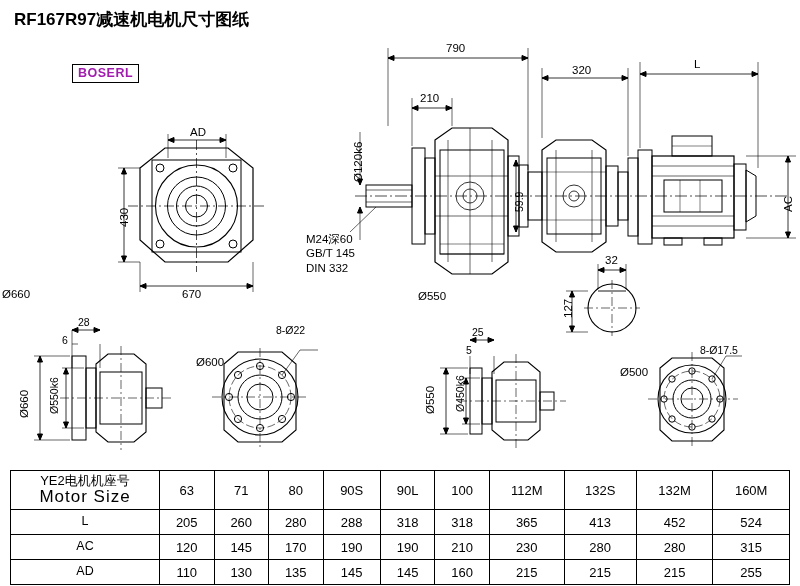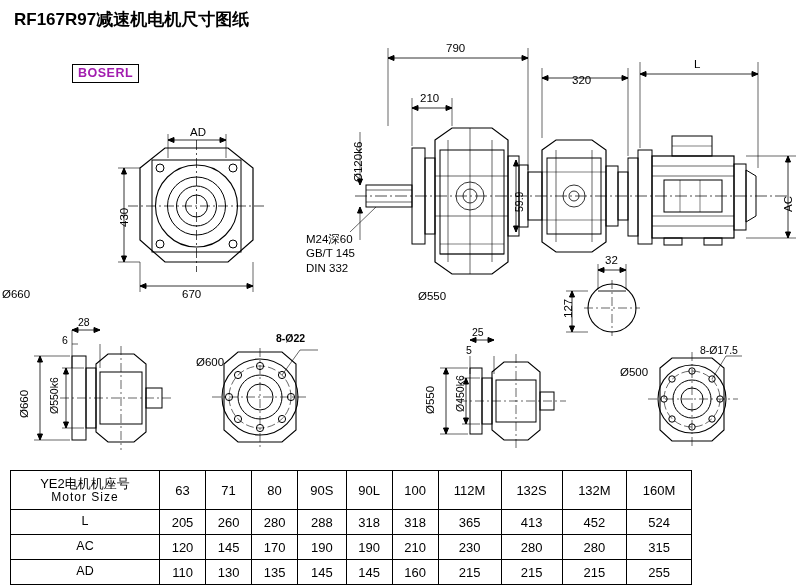--- a/index.html
+++ b/index.html
@@ -58,40 +58,40 @@
   .rot90 {
     transform: rotate(-90deg);
     transform-origin: 0 0;
   }
   
   table.spec {
     position: absolute;
     left: 10px;
     top: 470px;
     border-collapse: collapse;
-    width: 682px;
+    width: 780px;
     font-size: 13px;
     background: #fff;
   }
   table.spec td {
     border: 1px solid #000;
     text-align: center;
     height: 22px;
     padding: 0 2px;
     font-family: "Liberation Sans", sans-serif;
   }
   table.spec td.head {
     width: 140px;
     line-height: 1.05;
     font-size: 12.5px;
     padding: 1px 4px;
   }
   table.spec tr.r0 td { height: 36px; }
   .head-cn { display:block; font-size: 13px; }
-  .head-en { display:block; font-size: 12px; letter-spacing: 1px; }
+  .head-en { display:block; font-size: 17px; letter-spacing: 1px; }
 </style>
 </head>
 <body>
 
 <div id="root">
 
   <div class="title">RF167R97减速机电机尺寸图纸</div>
   <div class="logo-box">BOSERL</div>
 
   <svg class="draw" viewBox="0 0 800 586">
@@ -380,21 +380,21 @@
 
     </g>
   </svg>
 
   <div class="lbl" style="left:190px; top:126px;">AD</div>
   <div class="lbl rot90" style="left:118px; top:227px;">430</div>
   <div class="lbl" style="left:182px; top:288px;">670</div>
 
   <div class="lbl" style="left:446px; top:42px;">790</div>
   <div class="lbl" style="left:420px; top:92px;">210</div>
-  <div class="lbl" style="left:572px; top:74px;">320</div>
+  <div class="lbl" style="left:572px; top:64px;">320</div>
   <div class="lbl" style="left:694px; top:58px;">L</div>
   <div class="lbl rot90" style="left:782px; top:212px;">AC</div>
 
   <div class="lbl rot90" style="left:352px; top:182px;">Ø120k6</div>
   <div class="lbl sm rot90" style="left:513px; top:212px;">59.9</div>
 
   <div class="lbl" style="left:306px; top:232px;">M24深60</div>
   <div class="lbl" style="left:306px; top:247px;">GB/T 145</div>
   <div class="lbl" style="left:306px; top:262px;">DIN 332</div>
 
@@ -403,21 +403,21 @@
 
   <div class="lbl" style="left:2px; top:288px;">Ø660</div>
   <div class="lbl" style="left:418px; top:290px;">Ø550</div>
 
   <div class="lbl sm" style="left:78px; top:316px;">28</div>
   <div class="lbl sm" style="left:62px; top:334px;">6</div>
   <div class="lbl rot90" style="left:18px; top:418px;">Ø660</div>
   <div class="lbl sm rot90" style="left:48px; top:414px;">Ø550k6</div>
 
   <div class="lbl" style="left:196px; top:356px;">Ø600</div>
-  <div class="lbl sm" style="left:276px; top:332px;font-weight:bold;">8-Ø22</div>
+  <div class="lbl sm" style="left:276px; top:324px;">8-Ø22</div>
 
   <div class="lbl sm" style="left:472px; top:326px;">25</div>
   <div class="lbl sm" style="left:466px; top:344px;">5</div>
   <div class="lbl rot90" style="left:424px; top:414px;">Ø550</div>
   <div class="lbl sm rot90" style="left:454px; top:412px;">Ø450k6</div>
 
   <div class="lbl" style="left:620px; top:366px;">Ø500</div>
   <div class="lbl sm" style="left:700px; top:344px;">8-Ø17.5</div>
 
   <table class="spec">

